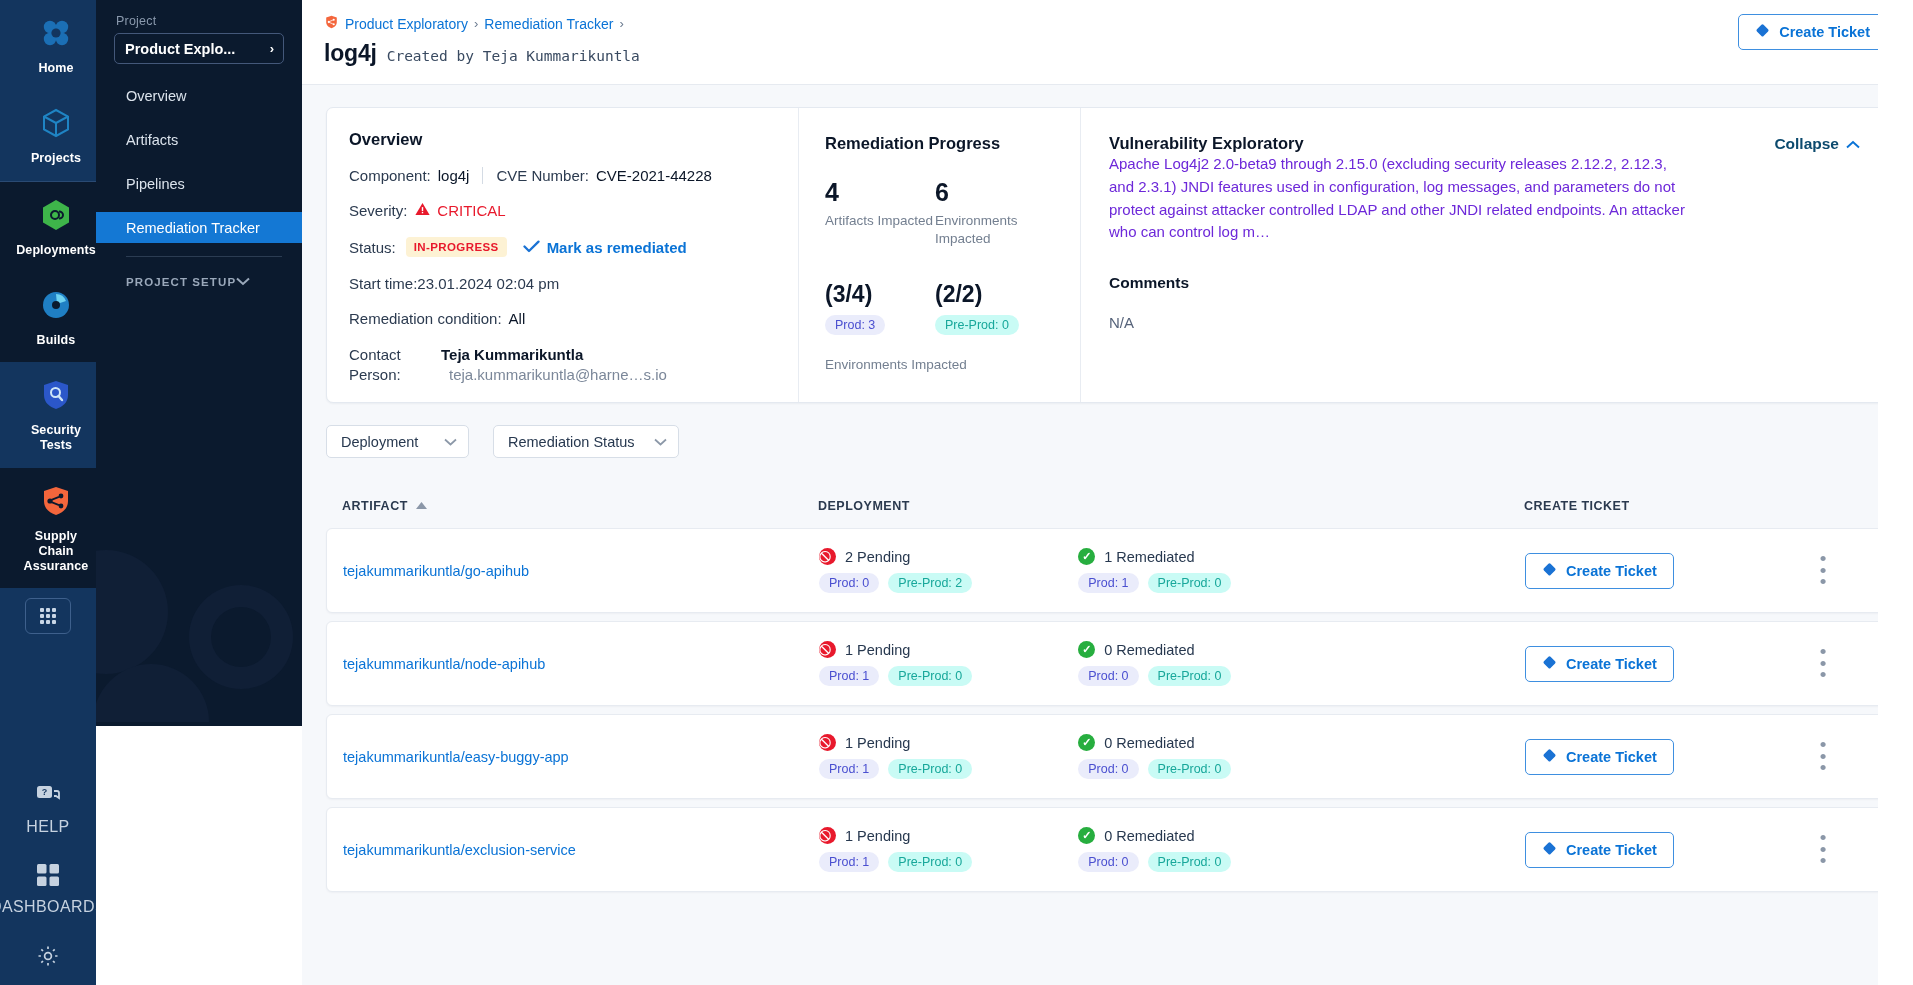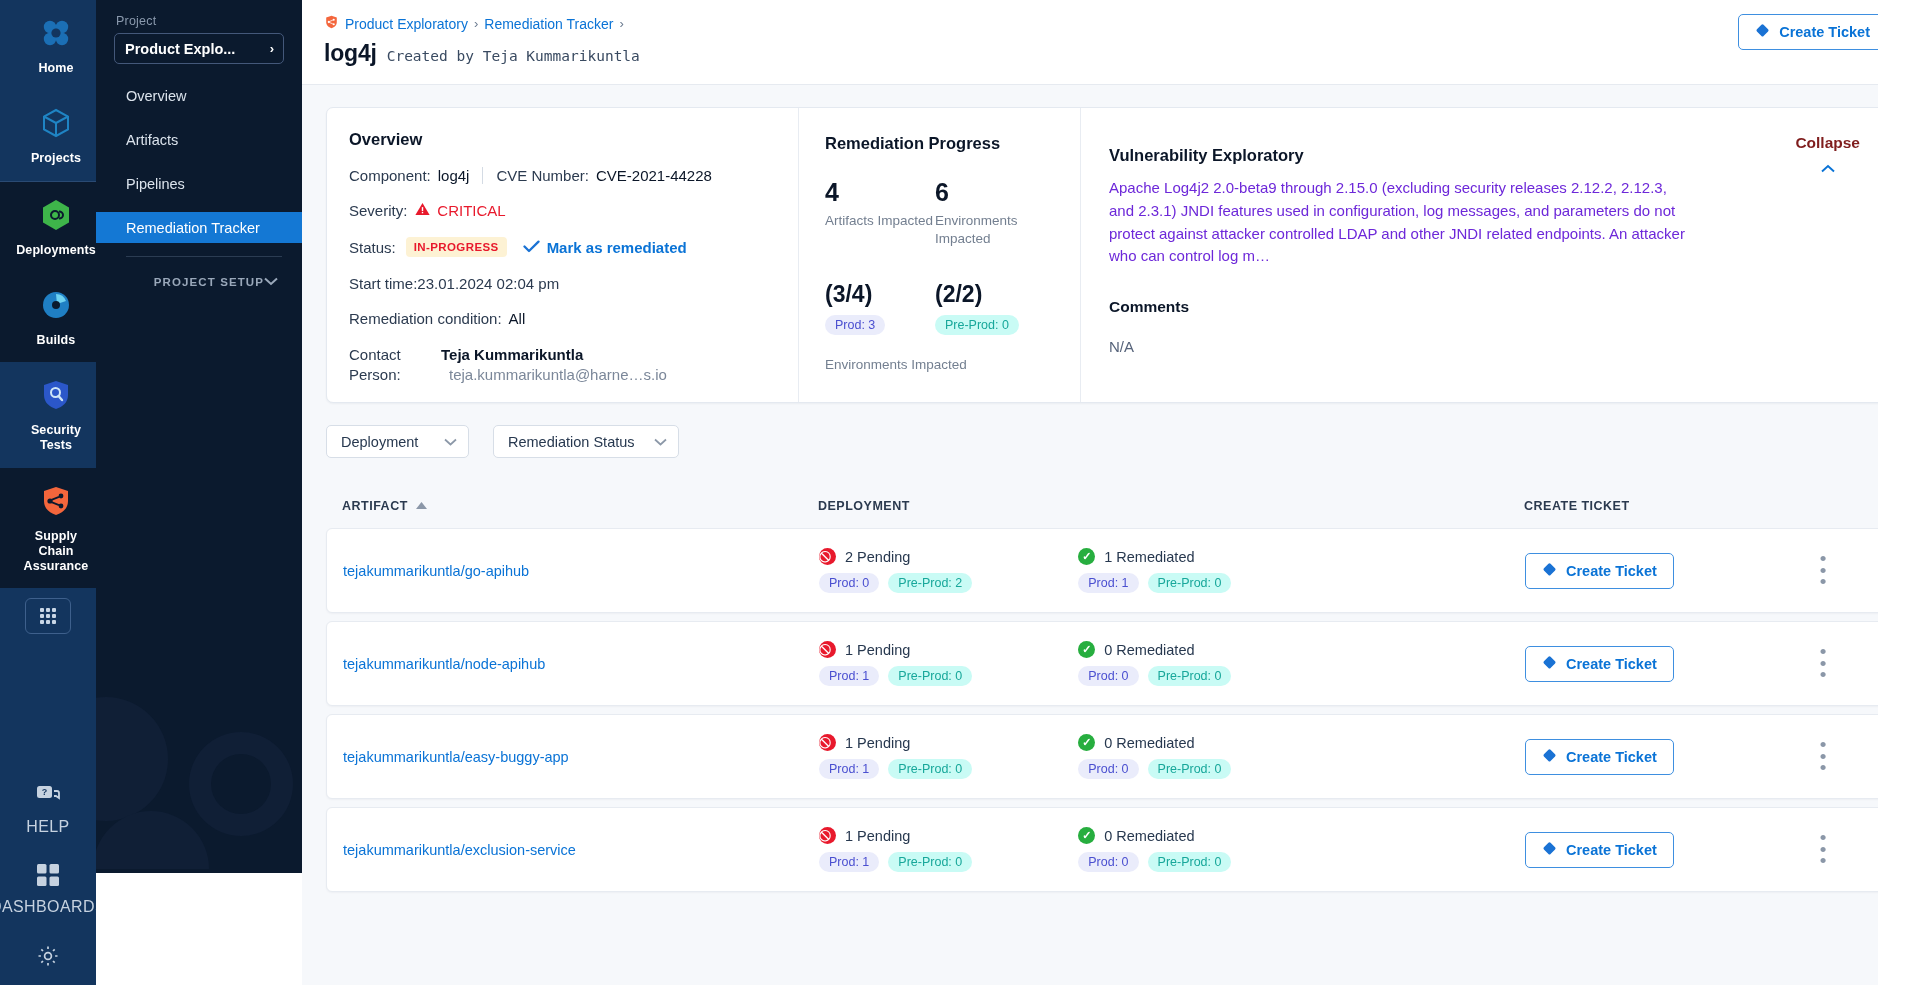--- a/index.html
+++ b/index.html
@@ -33,21 +33,21 @@
   .rail-bottom .rail-item { color: #c6d2e0; padding: 14px 4px; }
   .rail-bottom .rail-label { font-size: 16px; font-weight: 400; letter-spacing: .4px; }
   .grid-btn {
     width: 46px; height: 36px; border: 1px solid #3e608c; border-radius: 6px;
     display: flex; align-items: center; justify-content: center;
     margin: 10px auto 0 auto; cursor: pointer;
   }
 
   
   .sidebar {
-    width: 206px; flex: 0 0 206px; height: 873px;
+    width: 206px; flex: 0 0 206px; height: 726px;
     background: #0b1a2e; position: relative; overflow: hidden;
   }
   .sidebar-inner { position: relative; z-index: 2; padding: 14px 0 0 0; }
   .proj-label {
     color: #8a99ad; font-size: 12.5px; padding: 0 0 5px 20px; letter-spacing: .2px;
   }
   .proj-select {
     margin: 0 18px 16px 18px; height: 31px;
     border: 1px solid #4b6party; border: 1px solid #44587a; border-radius: 5px;
     display: flex; align-items: center; justify-content: space-between;
@@ -56,21 +56,21 @@
   }
   .proj-select .chev { font-size: 13px; font-weight: 700; }
   .nav-item {
     height: 31px; margin: 0 0 13px 0; padding-left: 30px;
     display: flex; align-items: center;
     color: #dbe3ec; font-size: 14.5px; cursor: pointer;
   }
   .nav-item.active { background: #1478d4; color: #fff; font-weight: 400; }
   .nav-divider { height: 1px; background: #2b3c52; margin: 6px 20px 12px 30px; }
   .setup-row {
-    display: flex; align-items: center; justify-content: flex-end;
+    display: flex; align-items: center; justify-content: flex-start;
     padding: 0 24px 0 30px; height: 26px;
     color: #9aa8ba; font-size: 11.5px; font-weight: 700; letter-spacing: 1.1px;
     cursor: pointer;
   }
   .sidebar-deco { position: absolute; left: 0; bottom: 0; z-index: 1; opacity: 1; }
 
   
   .main { flex: 1 1 auto; height: 985px; background: #f6f8fb; overflow: hidden; position: relative; }
   .topbar {
     height: 85px; background: #fff; border-bottom: 1px solid #e6eaf0;
@@ -129,21 +129,21 @@
   .stat-lbl { font-size: 13.5px; color: #737f90; line-height: 1.38; margin-top: 5px; }
   .frac-grid { display: flex; margin-top: 32px; }
   .frac { width: 110px; }
   .frac-num { font-size: 23px; font-weight: 700; color: #0b1628; }
   .pill { display: inline-block; font-size: 12.5px; border-radius: 11px; padding: 3px 10px; margin-top: 7px; }
   .pill-prod { background: #eaecfb; color: #4a4fd0; }
   .pill-preprod { background: #c9fbf5; color: #17a79a; }
   .env-note { font-size: 13.5px; color: #737f90; margin-top: 22px; }
 
   .desc-head { display: flex; align-items: center; justify-content: space-between; }
-  .collapse-link { color: #7f1d1d; font-size: 15.5px; font-weight: 700; display: inline-flex; align-items: center; gap: 7px; cursor: pointer; flex-direction: column; }
+  .collapse-link { color: #0c4a6e; font-size: 15.5px; font-weight: 700; display: inline-flex; align-items: center; gap: 7px; cursor: pointer; }
   .desc-body { font-size: 15px; color: #6d28d9; line-height: 1.52; max-width: 580px; }
   .comments-h { font-size: 15.5px; font-weight: 700; color: #0b1628; margin-top: 30px; }
   .comments-v { font-size: 15px; color: #56637a; margin-top: 22px; }
 
   .filters { display: flex; gap: 24px; margin-top: 22px; }
   .select {
     height: 33px; border: 1px solid #d7dee7; background: #fff; border-radius: 5px;
     display: inline-flex; align-items: center; justify-content: space-between;
     padding: 0 11px 0 14px; font-size: 14.5px; color: #27384f; cursor: pointer;
   }

